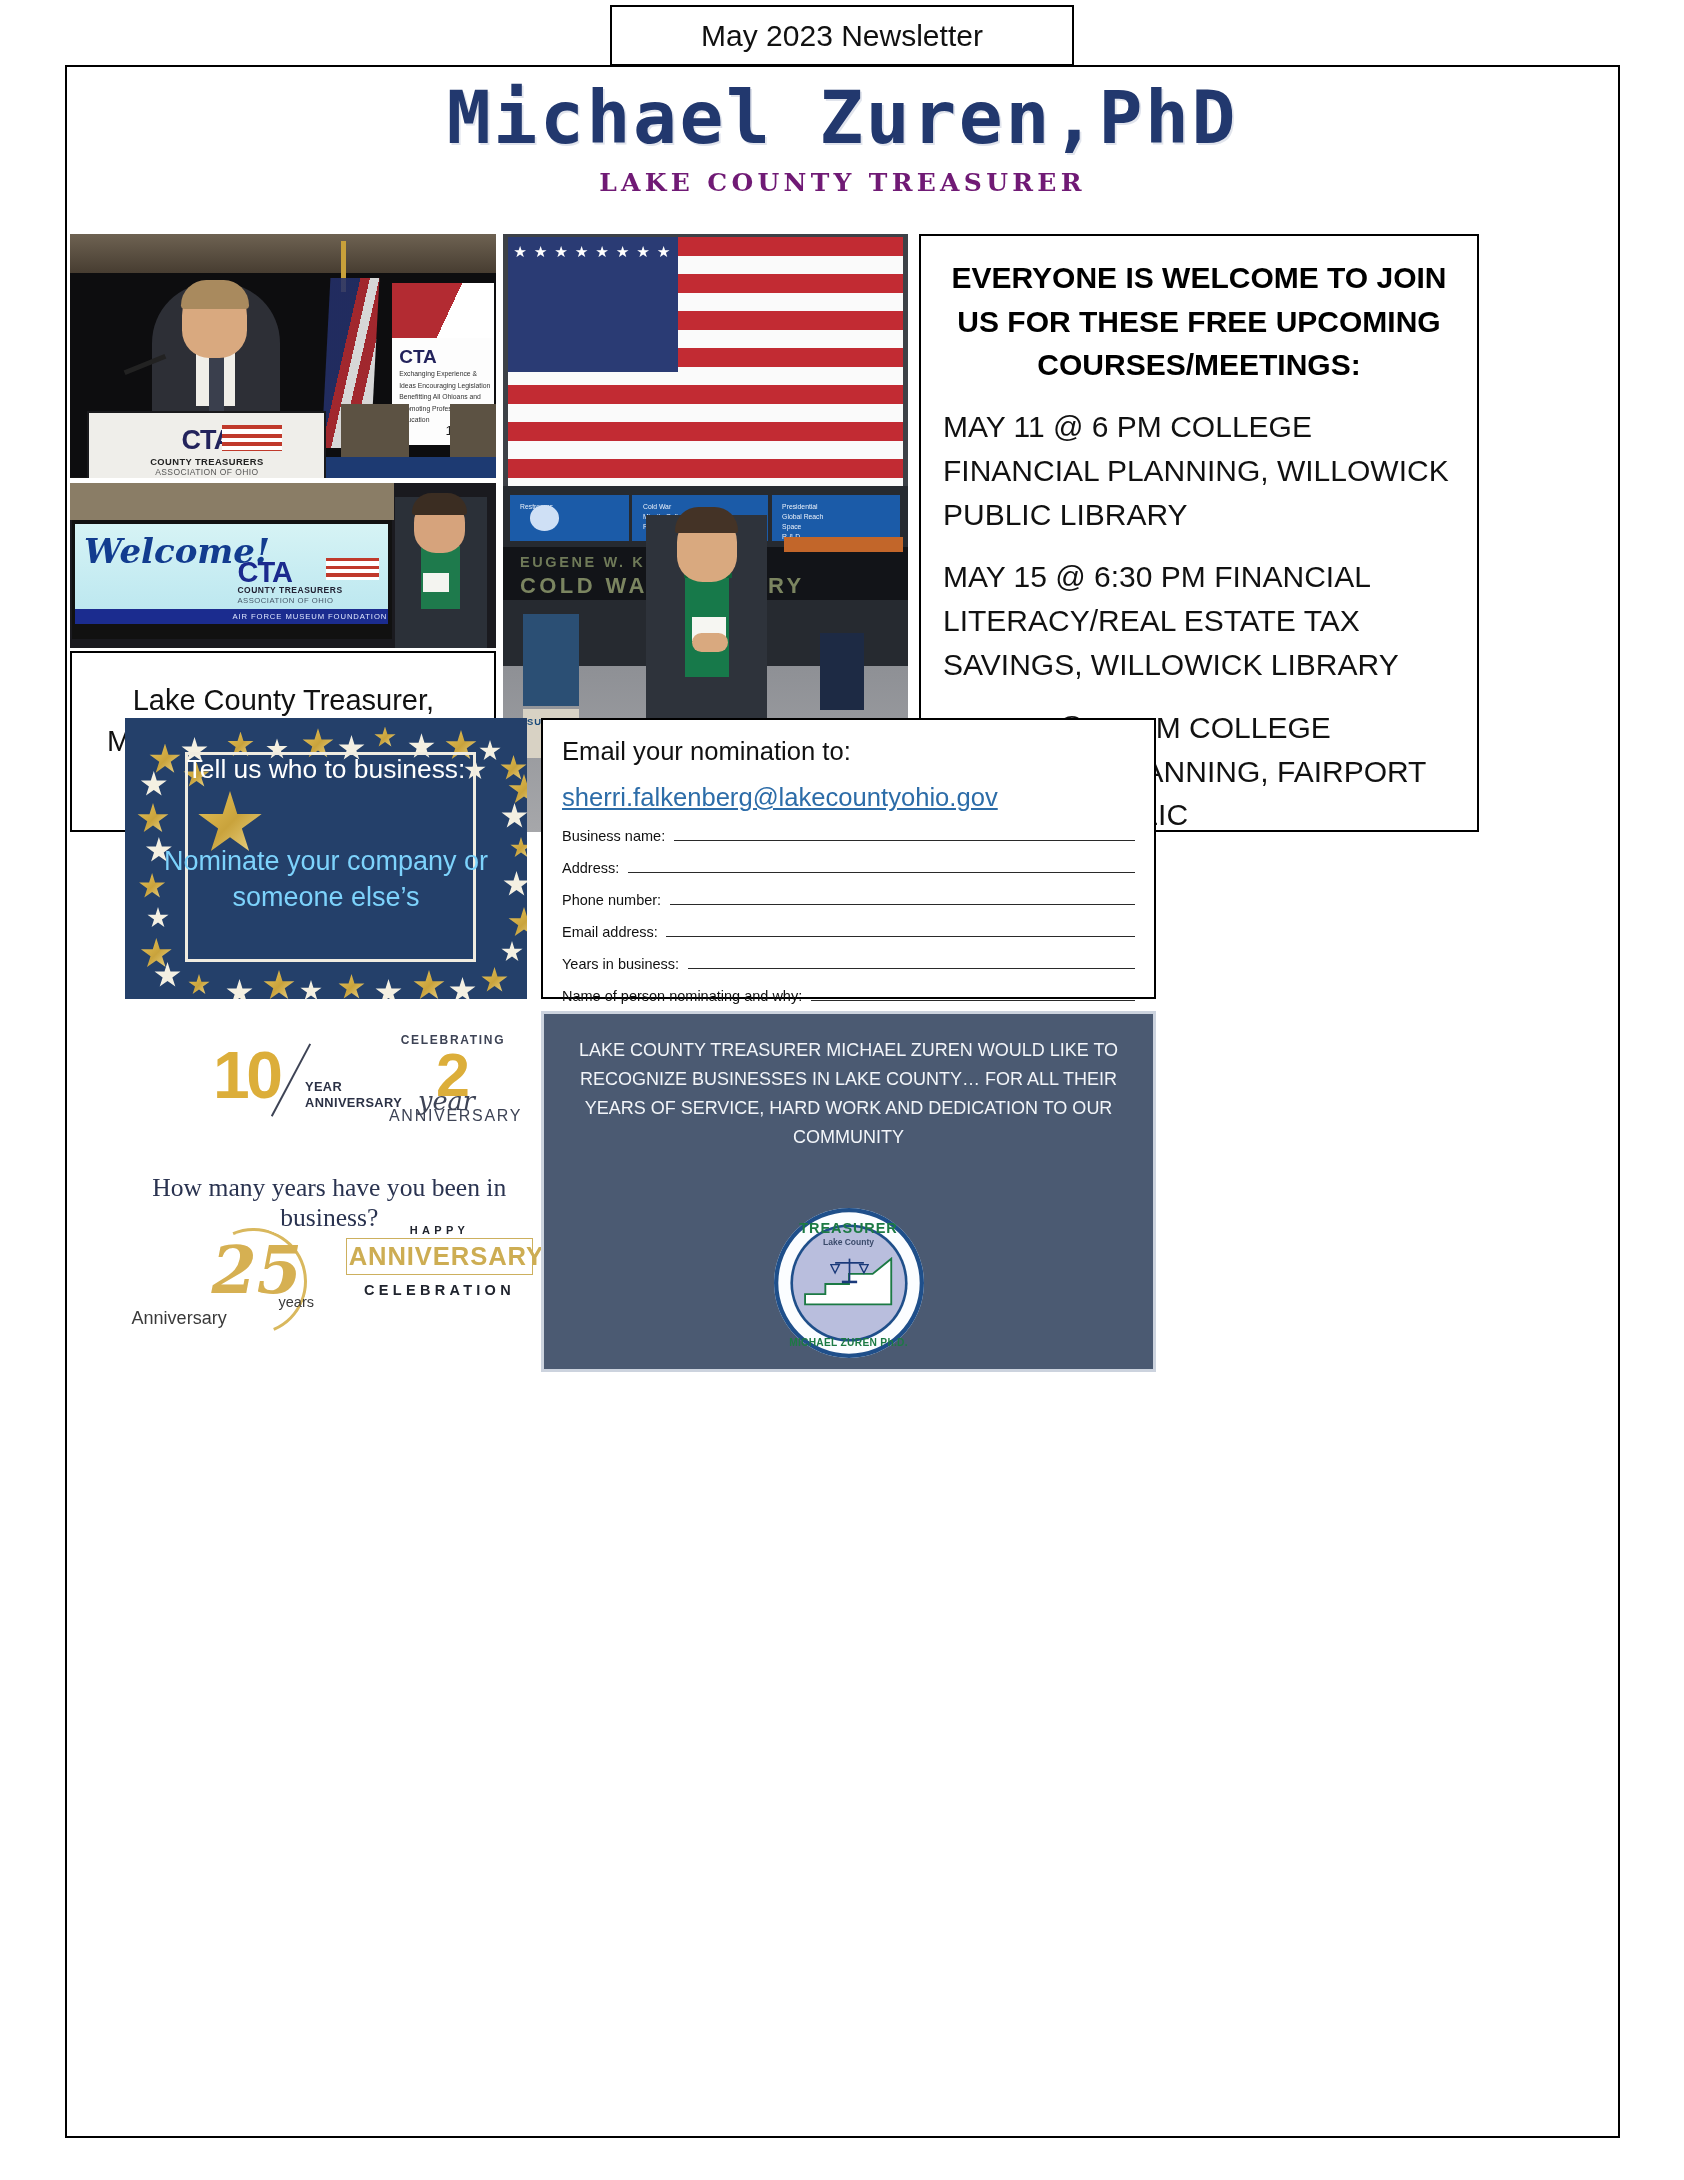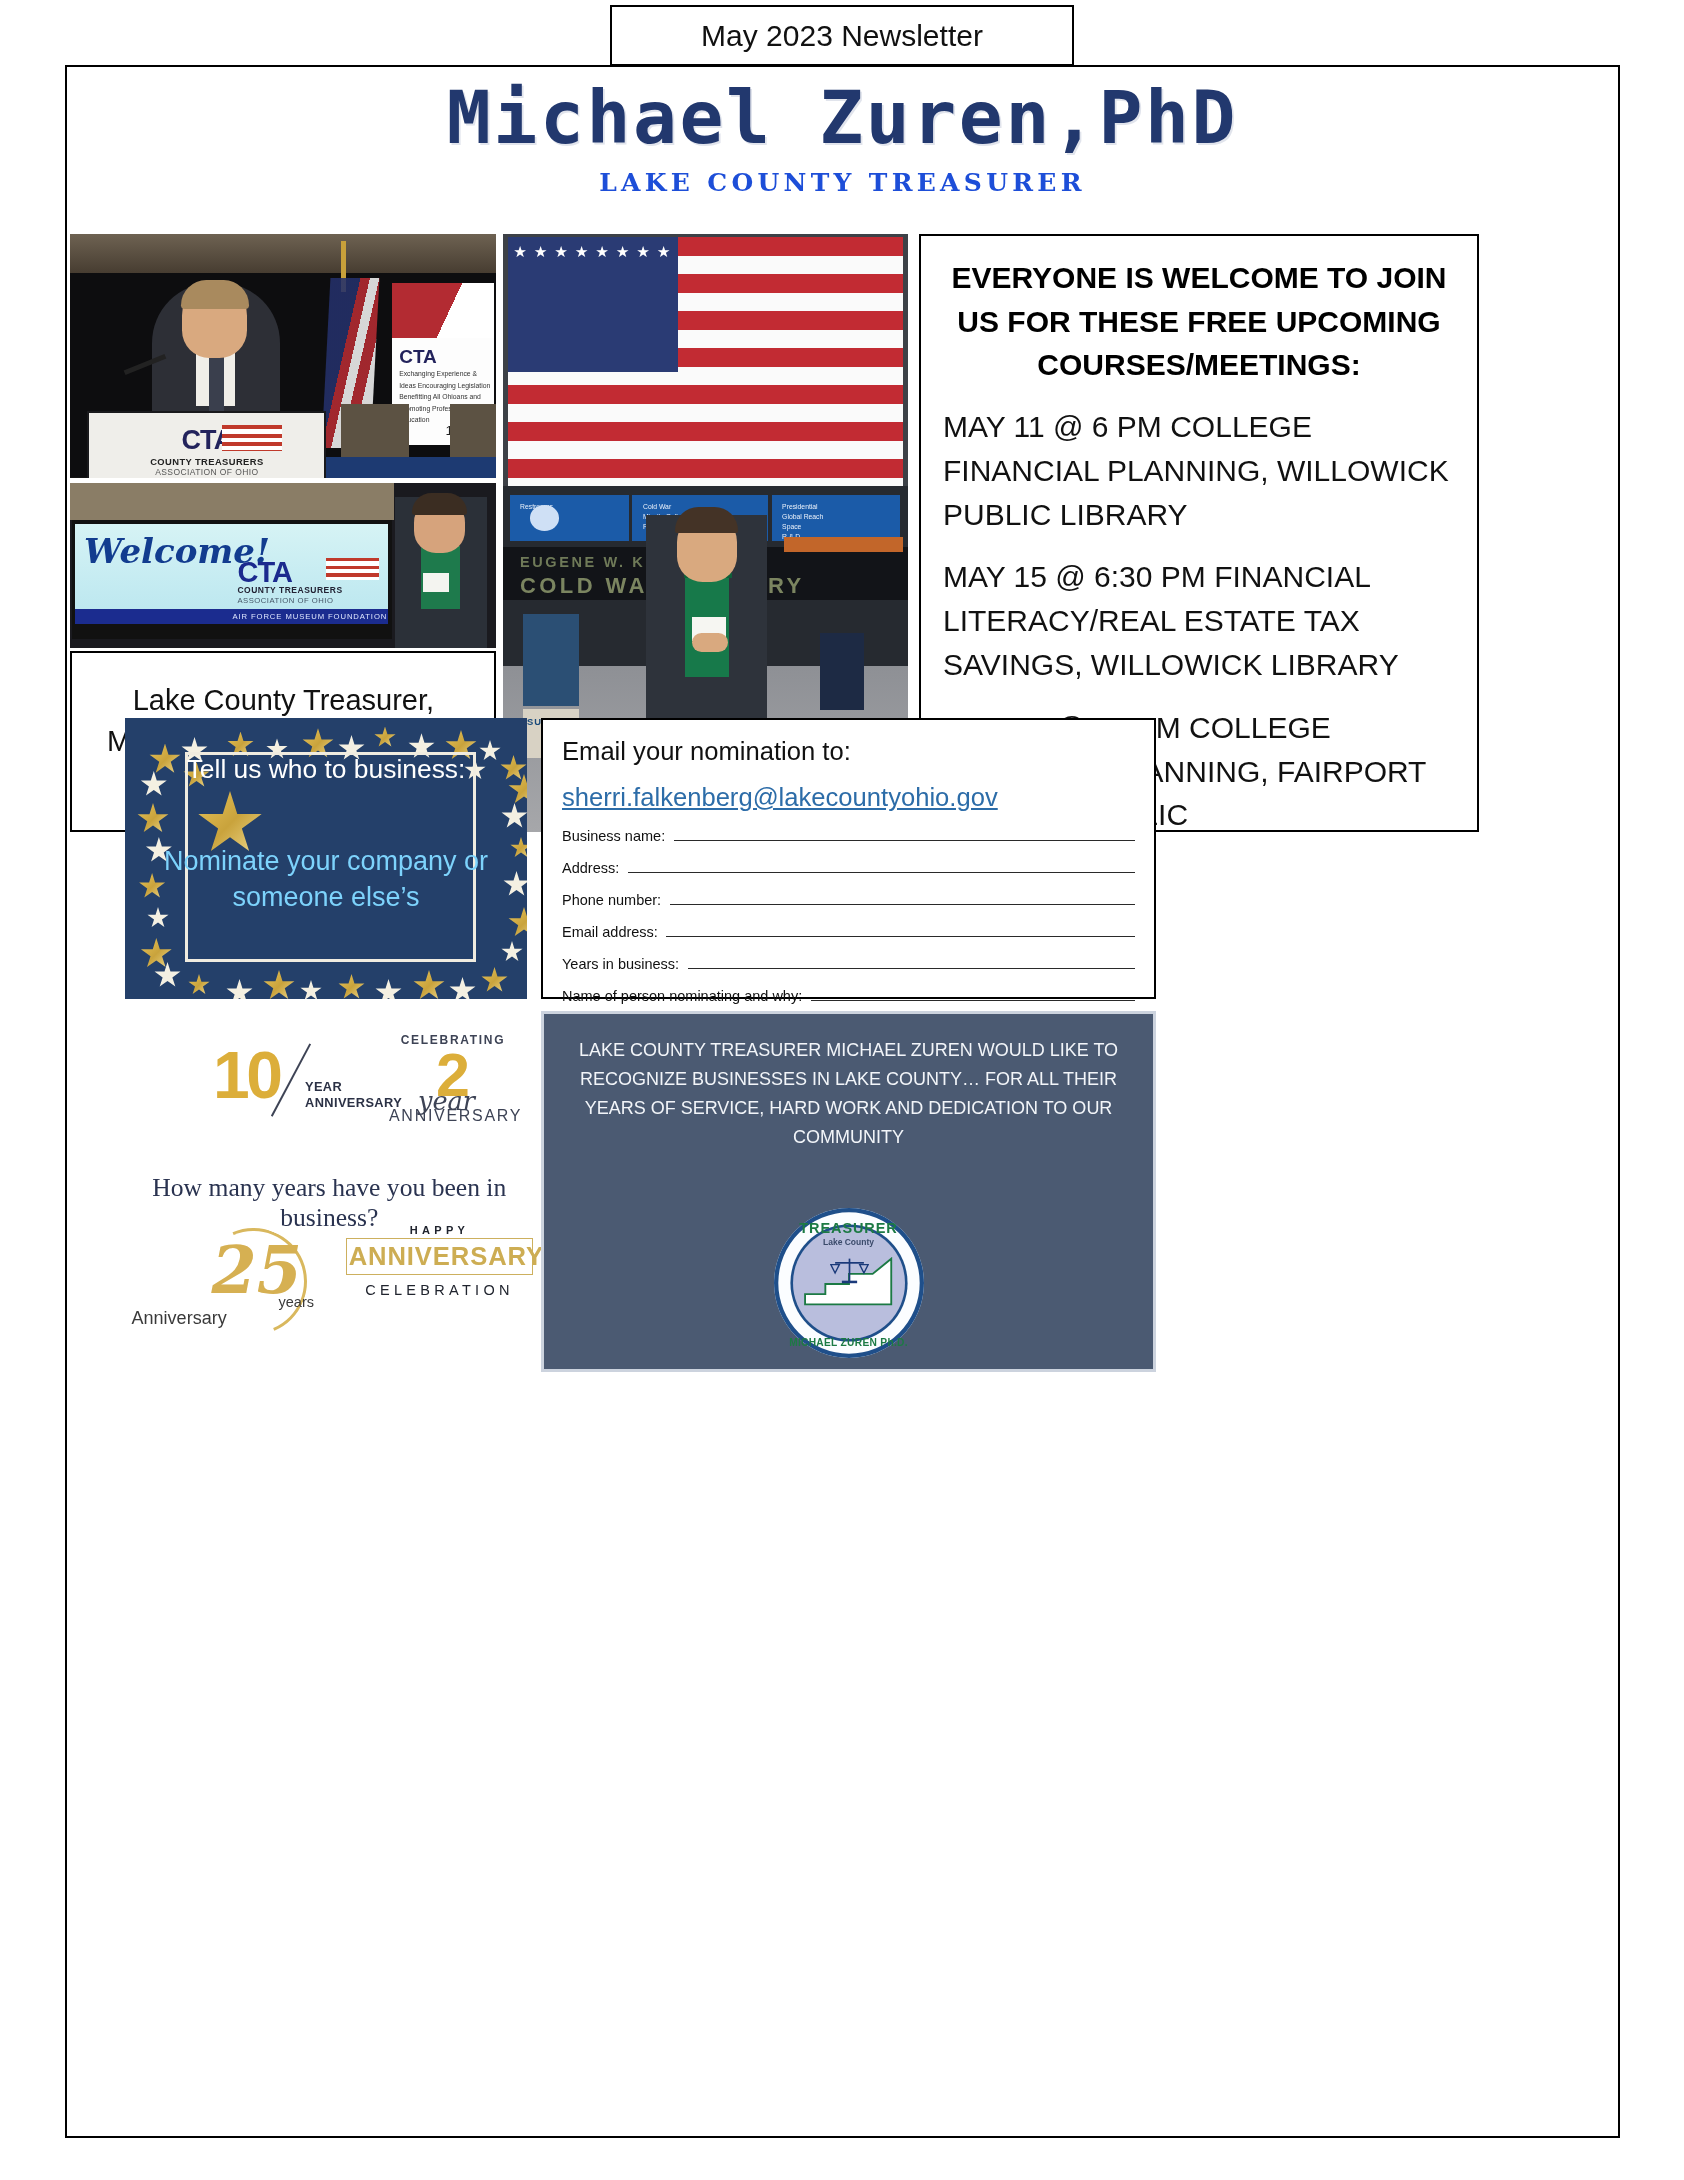--- a/index.html
+++ b/index.html
@@ -29,21 +29,21 @@
   .masthead { position:absolute; left:0; top:12px; width:100%; text-align:center; }
   .mast-title {
     font-family: "DejaVu Sans Mono", "Liberation Mono", monospace;
     font-weight: 700; font-size: 73px; letter-spacing: 2.6px;
     color: #22386e; line-height: 1.08;
     text-shadow: 1.7px 1.7px 0 rgba(200,205,220,.55);
   }
   .mast-sub {
     font-family: "DejaVu Serif", "Liberation Serif", serif;
     font-weight: 700; font-size: 25px; letter-spacing: 4.3px;
-    color: #1d4ed8; margin-top: 10.2px;
+    color: #701a75; margin-top: 10.2px;
   }
 
   
   .photo-row { position:absolute; left:0; top:167px; width:100%; height:562px; }
 
   .ph { position:absolute; overflow:hidden; }
 
   
   .phA { left: 3.4px; top: 0; width: 426px; height: 244px; background:#141414; }
   .phA .ceiling { position:absolute; left:0; top:0; width:100%; height:39px;
@@ -212,21 +212,21 @@
      border:3.4px solid #d9b85e; border-radius:50%; border-left-color:transparent; border-bottom-color:transparent;
      transform:rotate(22deg); }
   .a25 .num { position:absolute; left:85px; top:19px; font-size:65px; color:#d6b052;
      font-family:"DejaVu Serif","Liberation Serif",serif; font-style:italic; font-weight:700; line-height:1; }
   .a25 .yrs { position:absolute; left:152px; top:75px; font-size:14.5px; color:#3a3a3a; }
   .a25 .an  { position:absolute; left:5.1px; top:89px; font-size:18px; color:#3a3a3a; }
   .ahappy { position:absolute; left:228px; top:213px; width:187px; text-align:center; }
   .ahappy .h1 { font-size:11px; font-weight:800; color:#20242e; letter-spacing:4.3px; }
   .ahappy .box { border:1.7px solid #cdb05e; padding:3.4px 1.7px; margin-top:1.7px; }
   .ahappy .h2 { font-size:25.6px; font-weight:800; color:#cdad53; letter-spacing:0.9px; }
-  .ahappy .h3 { font-size:14.5px; font-weight:400; color:#20242e; letter-spacing:4.3px; margin-top:6.8px; }
+  .ahappy .h3 { font-size:14.5px; font-weight:700; color:#20242e; letter-spacing:4.3px; margin-top:6.8px; }
 
   
   .recbox {
     position:absolute; left:474px; top:944px; width:615px; height:361px;
     background:#4b5a72; border:3.4px solid #ccd3de; padding:22px 29px;
   }
   .recbox .rtxt { text-align:center; color:#f2f5f9; font-size:18px; line-height:1.62; }
   .seal { position:absolute; left:50%; top:194px; transform:translateX(-50%);
      width:150px; height:150px; border-radius:50%;
      background:#fbfdff; box-shadow:0 0 0 4.3px #1f4f8a inset; }

